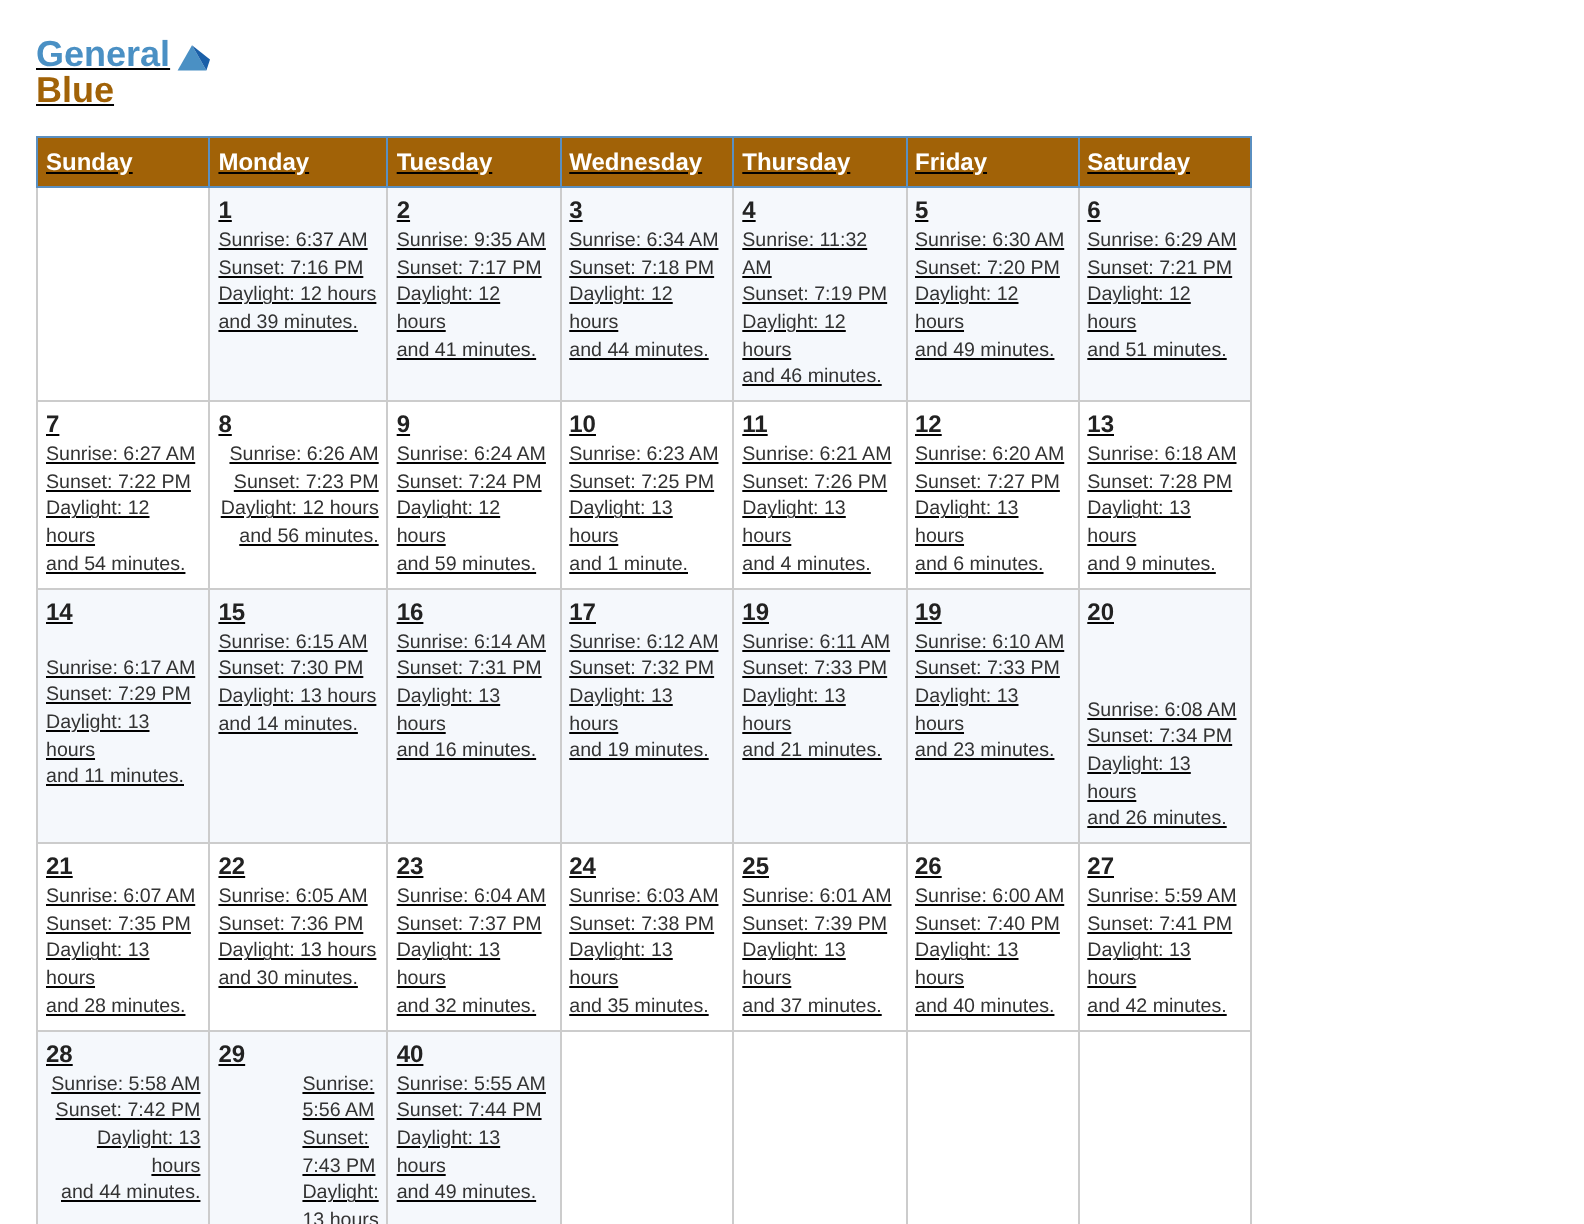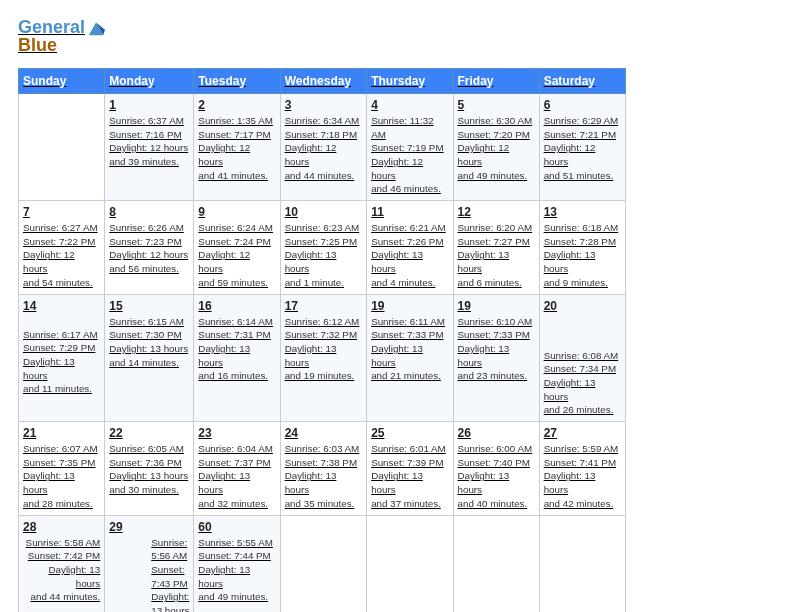--- a/index.html
+++ b/index.html
@@ -51,21 +51,21 @@
       font-size: 15px;
       color: #444;
       font-weight: normal;
     }
     table {
       width: 100%;
       border-collapse: collapse;
       font-size: 10.5px;
     }
     thead tr th {
-      background: #3b82f6;
+      background: #a16207;
       color: #fff;
       padding: 5px 4px;
       font-size: 12px;
       font-weight: bold;
       text-align: left;
       border: 1px solid #5a8fc0;
     }
     tbody tr td {
       border: 1px solid #ccc;
       vertical-align: top;
@@ -135,21 +135,21 @@
           <td class="empty"></td>
           <td>
             <span class="day-num">1</span>
             <div class="day-detail" style="white-space: pre-line;">Sunrise: 6:37 AM
 Sunset: 7:16 PM
 Daylight: 12 hours
 and 39 minutes.</div>
           </td>
           <td>
             <span class="day-num">2</span>
-            <div class="day-detail" style="white-space: pre-line;">Sunrise: 1:35 AM
+            <div class="day-detail" style="white-space: pre-line;">Sunrise: 9:35 AM
 Sunset: 7:17 PM
 Daylight: 12 hours
 and 41 minutes.</div>
           </td>
           <td>
             <span class="day-num">3</span>
             <div class="day-detail" style="white-space: pre-line;">Sunrise: 6:34 AM
 Sunset: 7:18 PM
 Daylight: 12 hours
 and 44 minutes.</div>
@@ -179,21 +179,21 @@
         <tr>
           <td>
             <span class="day-num">7</span>
             <div class="day-detail" style="white-space: pre-line;">Sunrise: 6:27 AM
 Sunset: 7:22 PM
 Daylight: 12 hours
 and 54 minutes.</div>
           </td>
           <td>
             <span class="day-num">8</span>
-            <div class="day-detail" style="white-space: pre-line;">Sunrise: 6:26 AM
+            <div class="day-detail" style="white-space: pre-line; text-align: right;">Sunrise: 6:26 AM
 Sunset: 7:23 PM
 Daylight: 12 hours
 and 56 minutes.</div>
           </td>
           <td>
             <span class="day-num">9</span>
             <div class="day-detail" style="white-space: pre-line;">Sunrise: 6:24 AM
 Sunset: 7:24 PM
 Daylight: 12 hours
 and 59 minutes.</div>
@@ -338,21 +338,21 @@
 and 44 minutes.</div>
           </td>
           <td>
             <span class="day-num">29</span>
             <div class="day-detail" style="white-space: pre-line; margin-left: 42px;">Sunrise: 5:56 AM
 Sunset: 7:43 PM
 Daylight: 13 hours
 and 47 minutes.</div>
           </td>
           <td>
-            <span class="day-num">60</span>
+            <span class="day-num">40</span>
             <div class="day-detail" style="white-space: pre-line;">Sunrise: 5:55 AM
 Sunset: 7:44 PM
 Daylight: 13 hours
 and 49 minutes.</div>
           </td>
           <td class="empty"></td>
           <td class="empty"></td>
           <td class="empty"></td>
           <td class="empty"></td>
         </tr>

